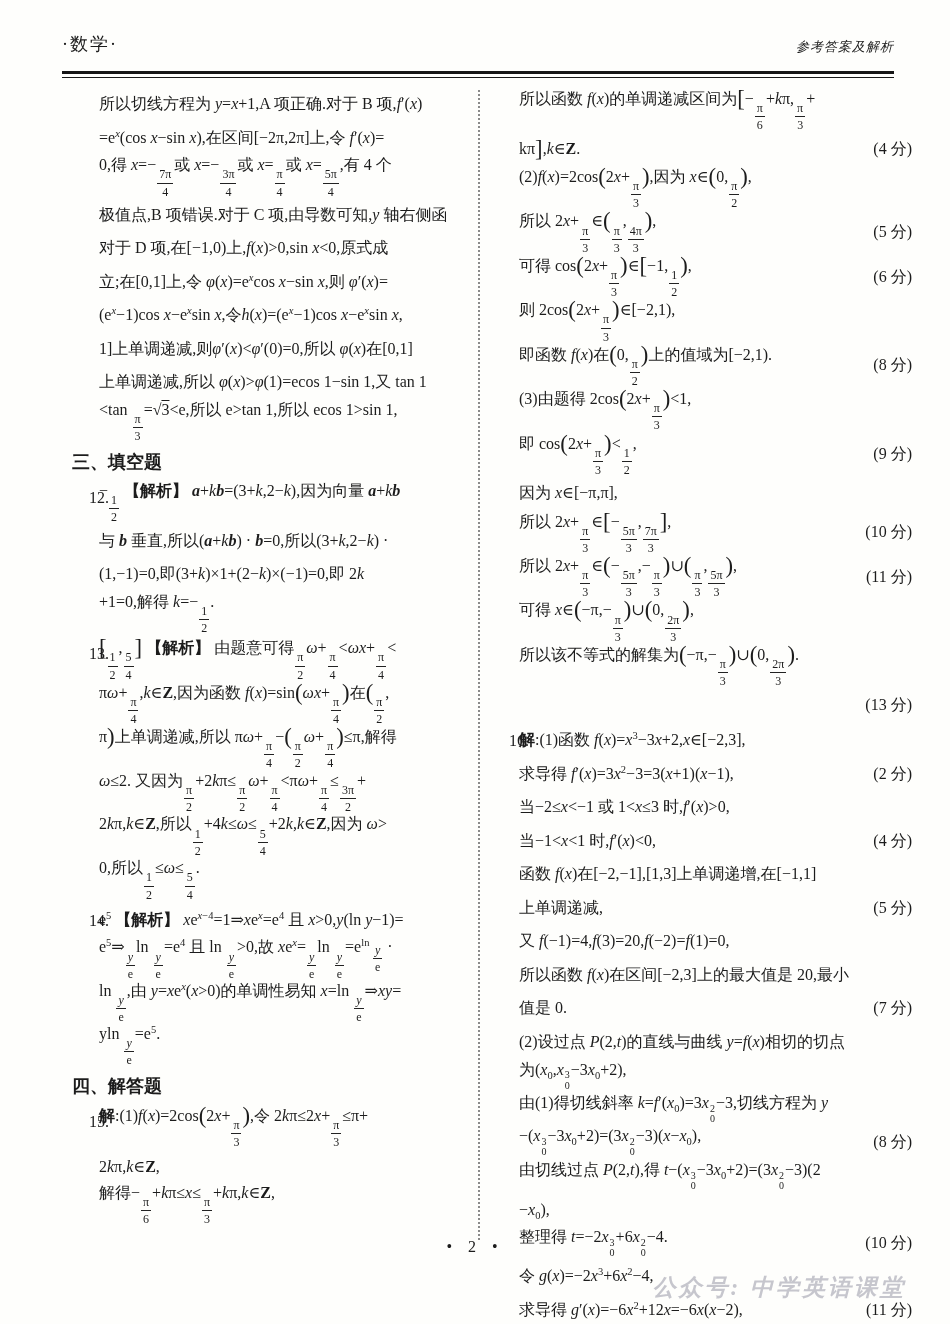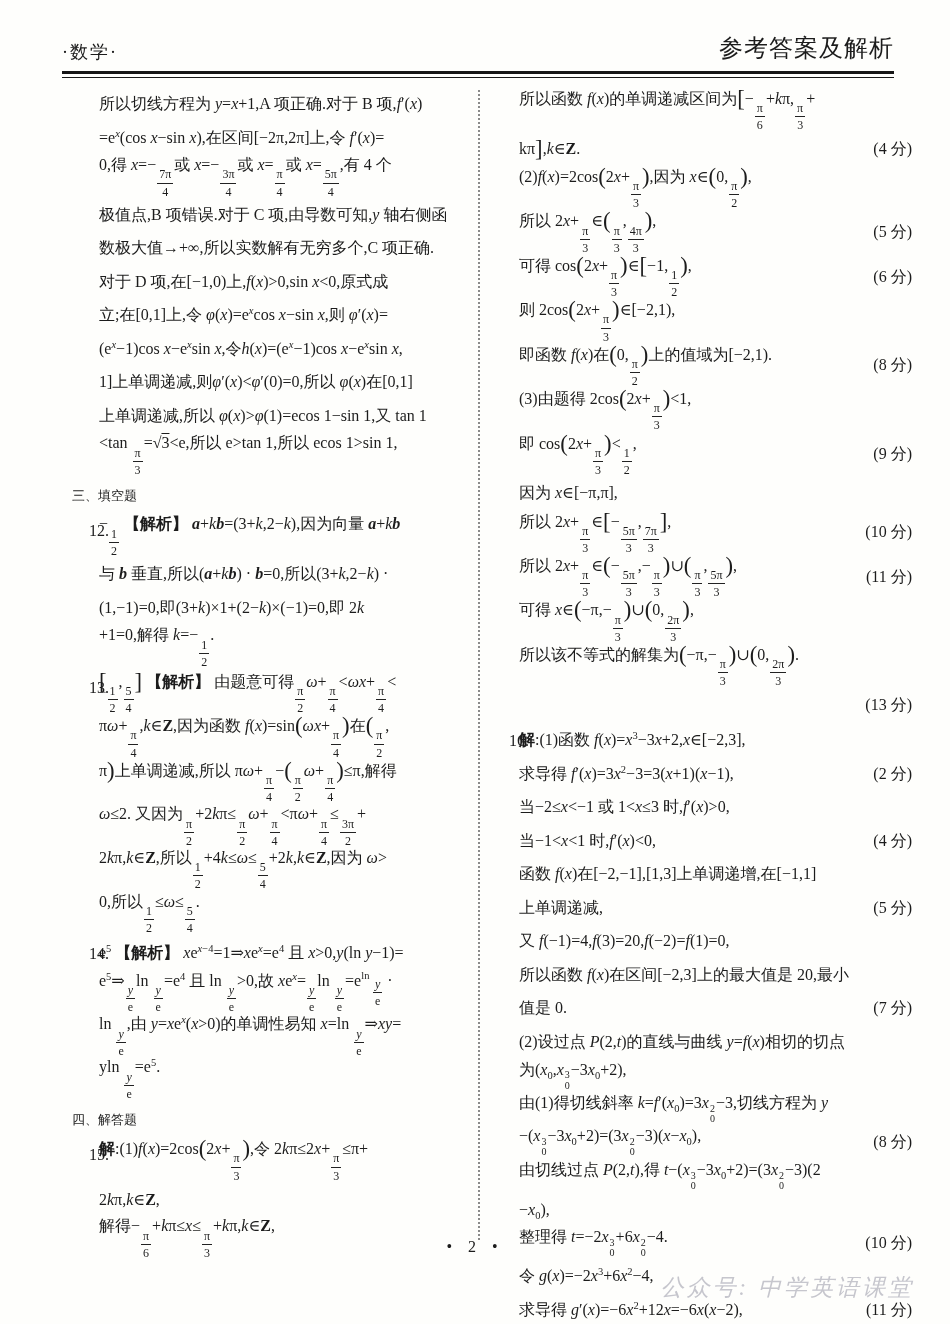--- a/index.html
+++ b/index.html
@@ -4,45 +4,45 @@
 <style>
   html,body{margin:0;padding:0;}
   body{
     width:950px;height:1324px;position:relative;overflow:hidden;
     background:#fefefc;color:#1c1c1c;
     font-family:"Liberation Serif","DejaVu Serif",serif;
     font-size:16px;
   }
   .hdr{position:absolute;top:32px;left:62px;right:56px;display:flex;justify-content:space-between;align-items:flex-end;}
   .hdr .hl{font-size:18px;letter-spacing:2px;}
-  .hdr .hr{font-size:24px;letter-spacing:1px;}
+  .hdr .hr{font-size:13px;letter-spacing:1px;font-style:italic;}
   .rule1{position:absolute;left:62px;right:56px;top:71px;height:3px;background:#161616;}
   .rule2{position:absolute;left:62px;right:56px;top:77px;height:1px;background:#161616;}
   .divider{position:absolute;left:478px;top:90px;height:1150px;width:0;border-left:2px dotted #8a8a8a;}
   .col{position:absolute;top:88px;}
   #col-left{left:72px;width:403px;}
   #col-right{left:492px;width:420px;}
   .block{position:relative;padding-left:27px;margin:0 0 2px 0;}
-  .block.heading{padding-left:0;font-weight:normal;font-size:13px;}
+  .block.heading{padding-left:0;font-weight:bold;font-size:18px;}
   .block .lbl{position:absolute;left:17px;top:0;height:34px;display:flex;align-items:center;}
   .line{display:flex;align-items:center;min-height:33.5px;}
   .line .txt{flex:1 1 auto;}
   .line .score{margin-left:10px;white-space:nowrap;}
   
   .fr{display:inline-flex;flex-direction:column;align-items:center;font-size:12px;line-height:1.18;vertical-align:-0.7em;margin:0 1px;}
   .fr .nu{display:block;border-bottom:1px solid #222;padding:0 2px 1px;}
   .fr .de{display:block;padding-top:1px;}
   sup,sub{font-size:10.5px;line-height:0;}
   .ss{display:inline-flex;flex-direction:column;align-items:flex-start;font-size:10px;line-height:1.05;vertical-align:-0.38em;margin:0 1px;}
   .bp{font-size:1.42em;line-height:1;vertical-align:-0.1em;font-weight:400;}
   .vb{font-weight:bold;font-style:italic;}
   .ov{text-decoration:overline;}
   i{font-style:italic;}
   .footer-page{position:absolute;top:1238px;left:0;width:950px;text-align:center;font-size:16px;letter-spacing:6px;}
-  .watermark{position:absolute;top:1272px;right:36px;font-size:23px;font-weight:normal;font-style:italic;letter-spacing:3px;}
+  .watermark{position:absolute;top:1272px;right:44px;font-size:23px;font-weight:bold;font-style:italic;letter-spacing:3px;}
 </style>
 </head>
 <body>
 
 <div class="hdr">
   <span class="hl">·数学·</span>
   <span class="hr">参考答案及解析</span>
 </div>
 <div class="rule1"></div>
 <div class="rule2"></div>
@@ -67,23 +67,20 @@
             <span class="de">4</span>
           </span>或 <i>x</i>=<span class="fr">
             <span class="nu">5π</span>
             <span class="de">4</span>
           </span>,有 4 个</span>
       </div>
       <div class="line">
         <span class="txt">极值点,B 项错误.对于 C 项,由导数可知,<i>y</i> 轴右侧函</span>
       </div>
       <div class="line">
-        <span class="txt">数极大值→+∞,所以实数解有无穷多个,C 项正确.</span>
-      </div>
-      <div class="line">
         <span class="txt">对于 D 项,在[−1,0)上,<i>f</i>(<i>x</i>)&gt;0,sin <i>x</i>&lt;0,原式成</span>
       </div>
       <div class="line">
         <span class="txt">立;在[0,1]上,令 <i>φ</i>(<i>x</i>)=e<sup><i>x</i></sup>cos <i>x</i>−sin <i>x</i>,则 <i>φ</i>′(<i>x</i>)=</span>
       </div>
       <div class="line">
         <span class="txt">(e<sup><i>x</i></sup>−1)cos <i>x</i>−e<sup><i>x</i></sup>sin <i>x</i>,令<i>h</i>(<i>x</i>)=(e<sup><i>x</i></sup>−1)cos <i>x</i>−e<sup><i>x</i></sup>sin <i>x</i>,</span>
       </div>
       <div class="line">
         <span class="txt">1]上单调递减,则<i>φ</i>′(<i>x</i>)&lt;<i>φ</i>′(0)=0,所以 <i>φ</i>(<i>x</i>)在[0,1]</span>

